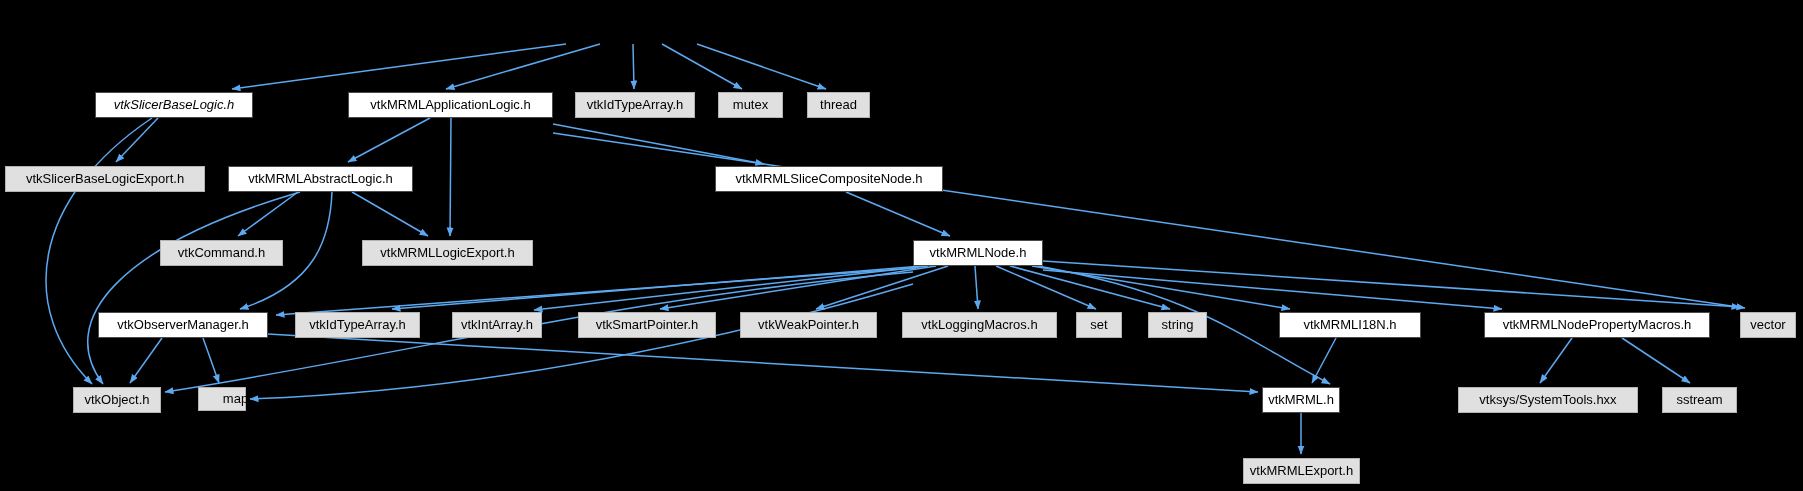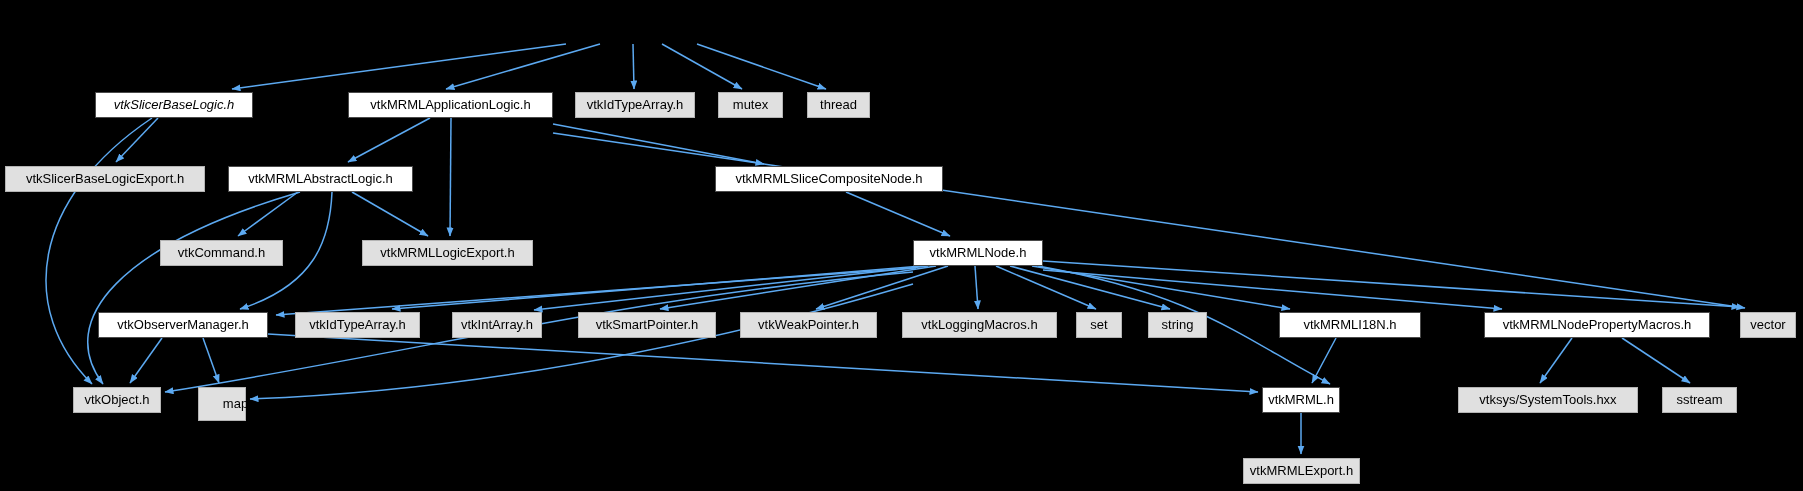--- a/index.html
+++ b/index.html
@@ -89,20 +89,20 @@
   <div class="node plain" style="left:578px;top:312px;width:138px;height:26px;">vtkSmartPointer.h</div>
   <div class="node plain" style="left:740px;top:312px;width:137px;height:26px;">vtkWeakPointer.h</div>
   <div class="node plain" style="left:902px;top:312px;width:155px;height:26px;">vtkLoggingMacros.h</div>
   <div class="node plain" style="left:1076px;top:312px;width:46px;height:26px;">set</div>
   <div class="node plain" style="left:1148px;top:312px;width:59px;height:26px;">string</div>
   <div class="node linked" style="left:1279px;top:312px;width:142px;height:26px;">vtkMRMLI18N.h</div>
   <div class="node linked" style="left:1484px;top:312px;width:226px;height:26px;">vtkMRMLNodePropertyMacros.h</div>
   <div class="node plain" style="left:1740px;top:312px;width:56px;height:26px;">vector</div>
 
   <div class="node plain" style="left:73px;top:387px;width:88px;height:26px;">vtkObject.h</div>
-  <div class="node plain" style="left:198px;top:387px;width:48px;height:34px;padding-left:29px;">map</div>
+  <div class="node plain" style="left:198px;top:387px;width:48px;height:24px;padding-left:29px;">map</div>
   <div class="node linked" style="left:1262px;top:387px;width:78px;height:26px;">vtkMRML.h</div>
   <div class="node plain" style="left:1458px;top:387px;width:180px;height:26px;">vtksys/SystemTools.hxx</div>
   <div class="node plain" style="left:1662px;top:387px;width:75px;height:26px;">sstream</div>
 
   <div class="node plain" style="left:1243px;top:458px;width:117px;height:26px;">vtkMRMLExport.h</div>
 
 </div>
 
 </body></html>

